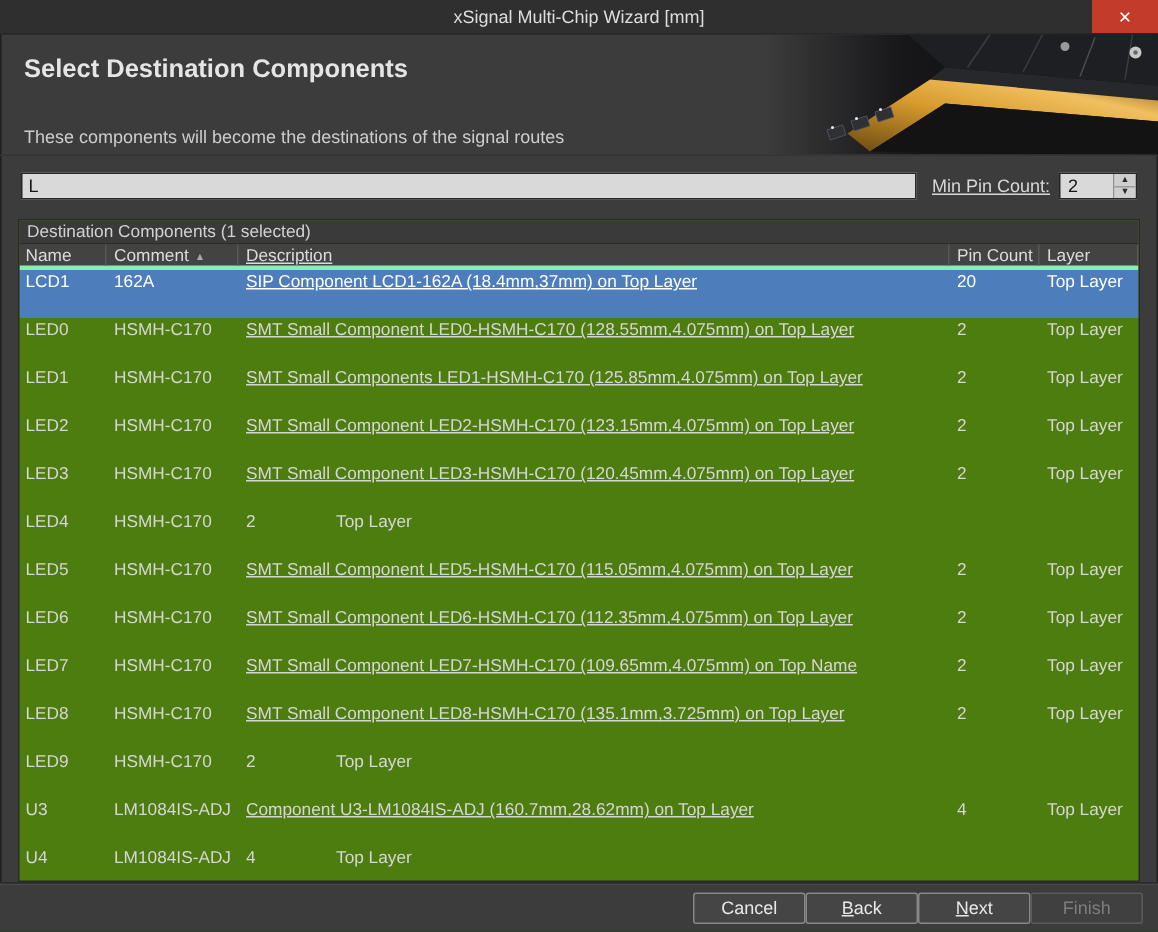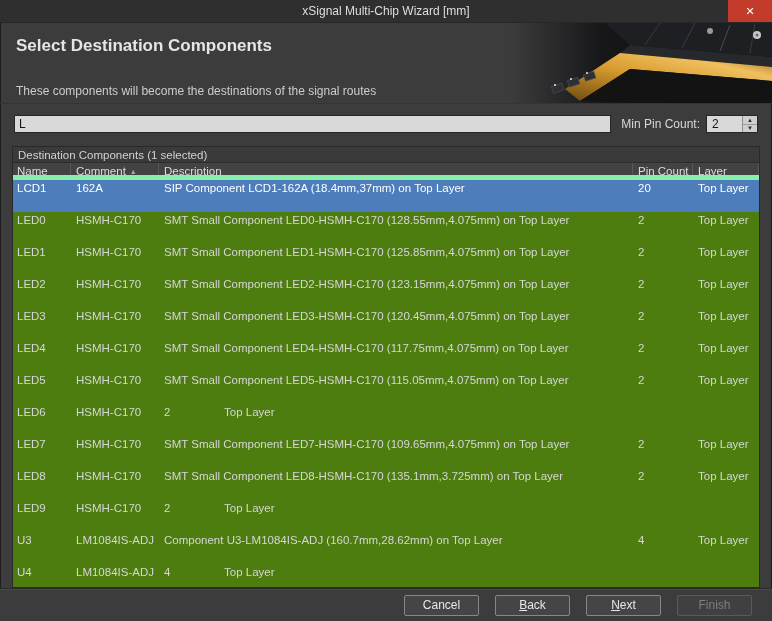--- a/index.html
+++ b/index.html
@@ -33,21 +33,21 @@
   .filter-row {
     position: absolute; top: 114px; left: 14px; right: 14px; height: 20px;
     display: flex; align-items: center;
   }
   .filter-input {
     flex: 1; height: 18px; margin-right: 10px;
     background: #d9d9d9; border: 1px solid #262626; color: #161616;
     font-family: "Liberation Sans", sans-serif; font-size: 12px; padding: 0 4px;
     outline: none;
   }
-  .mp-label { margin-right: 6px; color: #d8d8d8; white-space: nowrap; }
+  .mp-label { margin-right: 6px; color: #d8d8d8; white-space: nowrap; text-decoration: underline; }
   .stepper {
     width: 52px; height: 18px; background: #d9d9d9; border: 1px solid #262626;
     display: flex; align-items: stretch; color: #161616;
   }
   .stepper-value { flex: 1; padding-left: 5px; line-height: 16px; }
   .stepper-btns { width: 15px; border-left: 1px solid #8f8f8f; display: flex; flex-direction: column; }
   .st-btn {
     flex: 1; display: flex; align-items: center; justify-content: center;
     font-size: 6px; color: #2a2a2a; background: #cfcfcf;
   }
@@ -55,39 +55,39 @@
   
   .grid {
     position: absolute; left: 12px; right: 12px; top: 146px; bottom: 33px;
     background: #4d7c0f; border: 1px solid #292929;
     font-size: 11.5px; overflow: hidden;
   }
   .group-header {
     height: 16px; line-height: 16px; padding-left: 5px;
     background: #3a3a3a; border-bottom: 1px solid #2d2d2d; color: #d2d2d2;
   }
-  .col-header { height: 17px; display: flex; background: #434343; border-bottom: 5px solid #86efac; color: #dcdcdc; }
+  .col-header { height: 17px; display: flex; background: #434343; border-bottom: 3px solid #86efac; color: #dcdcdc; }
   .col-header .cell { border-right: 1px solid #585858; line-height: 16px; }
   .cell {
     padding: 0 5px; white-space: nowrap; overflow: hidden; flex: none;
   }
   .c-name    { width: 58px; padding-left: 4px; }
   .c-comment { width: 88px; }
-  .c-desc    { width: 474px; }
+  .c-desc    { width: 474px; text-decoration: underline; }
   .c-pin     { width: 60px; }
   .c-layer   { flex: 1 1 auto; }
   .row { height: 32px; line-height: 16px; display: flex; color: #d6d6d6; }
   .row.selected { background: var(--selection, #4e7dbb); color: #ffffff; }
   .sort { font-size: 7px; color: #a8a8a8; margin-left: 4px; vertical-align: 1px; }
   
   .footer {
     position: absolute; left: 0; right: 0; bottom: 0; height: 33px;
     border-top: 1px solid #2b2b2b; box-shadow: inset 0 1px 0 #494949;
     display: flex; align-items: center; justify-content: flex-end;
-    gap: 16px; padding-right: 20px; background: #3c3c3c;
+    gap: 0; padding-right: 10px; background: #3c3c3c;
   }
   .btn {
     width: 75px; height: 21px; background: #454545; border: 1px solid #878787;
     border-radius: 2px; color: #e8e8e8; font-family: "Liberation Sans", sans-serif;
     font-size: 12px; line-height: 19px; text-align: center;
   }
   .btn.disabled { border-color: #5a5a5a; color: #7d7d7d; background: #404040; }
   .ak { text-decoration: underline; }
 </style>
 </head>
@@ -195,21 +195,21 @@
           <div class="cell c-name">LED0</div>
           <div class="cell c-comment">HSMH-C170</div>
           <div class="cell c-desc">SMT Small Component LED0-HSMH-C170 (128.55mm,4.075mm) on Top Layer</div>
           <div class="cell c-pin">2</div>
           <div class="cell c-layer">Top Layer</div>
         </div>
 
         <div class="row">
           <div class="cell c-name">LED1</div>
           <div class="cell c-comment">HSMH-C170</div>
-          <div class="cell c-desc">SMT Small Component LED1-HSMH-C170 (125.85mm,4.075mm) on Top Layer</div>
+          <div class="cell c-desc">SMT Small Components LED1-HSMH-C170 (125.85mm,4.075mm) on Top Layer</div>
           <div class="cell c-pin">2</div>
           <div class="cell c-layer">Top Layer</div>
         </div>
 
         <div class="row">
           <div class="cell c-name">LED2</div>
           <div class="cell c-comment">HSMH-C170</div>
           <div class="cell c-desc">SMT Small Component LED2-HSMH-C170 (123.15mm,4.075mm) on Top Layer</div>
           <div class="cell c-pin">2</div>
           <div class="cell c-layer">Top Layer</div>
@@ -219,44 +219,44 @@
           <div class="cell c-name">LED3</div>
           <div class="cell c-comment">HSMH-C170</div>
           <div class="cell c-desc">SMT Small Component LED3-HSMH-C170 (120.45mm,4.075mm) on Top Layer</div>
           <div class="cell c-pin">2</div>
           <div class="cell c-layer">Top Layer</div>
         </div>
 
         <div class="row">
           <div class="cell c-name">LED4</div>
           <div class="cell c-comment">HSMH-C170</div>
-          <div class="cell c-desc">SMT Small Component LED4-HSMH-C170 (117.75mm,4.075mm) on Top Layer</div>
           <div class="cell c-pin">2</div>
           <div class="cell c-layer">Top Layer</div>
         </div>
 
         <div class="row">
           <div class="cell c-name">LED5</div>
           <div class="cell c-comment">HSMH-C170</div>
           <div class="cell c-desc">SMT Small Component LED5-HSMH-C170 (115.05mm,4.075mm) on Top Layer</div>
           <div class="cell c-pin">2</div>
           <div class="cell c-layer">Top Layer</div>
         </div>
 
         <div class="row">
           <div class="cell c-name">LED6</div>
           <div class="cell c-comment">HSMH-C170</div>
+          <div class="cell c-desc">SMT Small Component LED6-HSMH-C170 (112.35mm,4.075mm) on Top Layer</div>
           <div class="cell c-pin">2</div>
           <div class="cell c-layer">Top Layer</div>
         </div>
 
         <div class="row">
           <div class="cell c-name">LED7</div>
           <div class="cell c-comment">HSMH-C170</div>
-          <div class="cell c-desc">SMT Small Component LED7-HSMH-C170 (109.65mm,4.075mm) on Top Layer</div>
+          <div class="cell c-desc">SMT Small Component LED7-HSMH-C170 (109.65mm,4.075mm) on Top Name</div>
           <div class="cell c-pin">2</div>
           <div class="cell c-layer">Top Layer</div>
         </div>
 
         <div class="row">
           <div class="cell c-name">LED8</div>
           <div class="cell c-comment">HSMH-C170</div>
           <div class="cell c-desc">SMT Small Component LED8-HSMH-C170 (135.1mm,3.725mm) on Top Layer</div>
           <div class="cell c-pin">2</div>
           <div class="cell c-layer">Top Layer</div>

